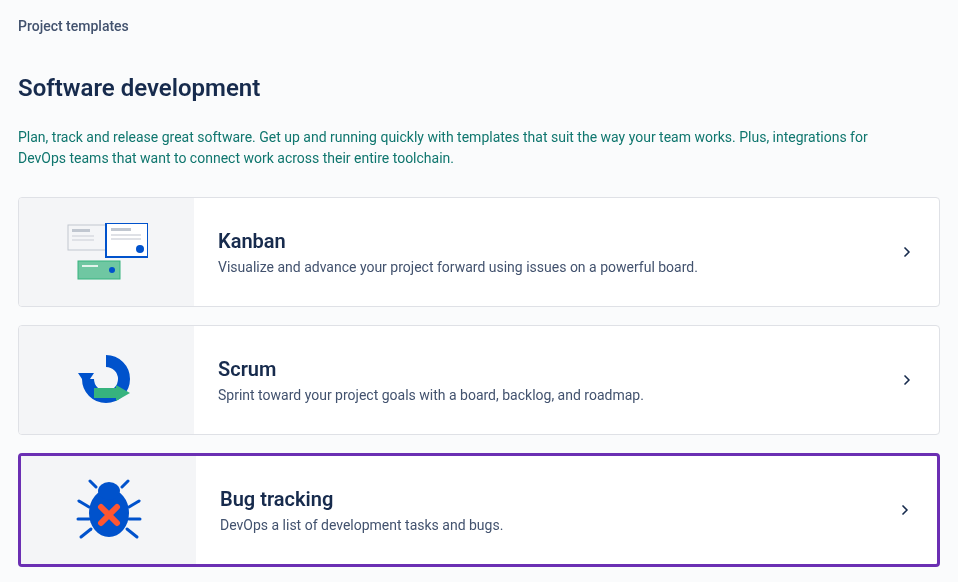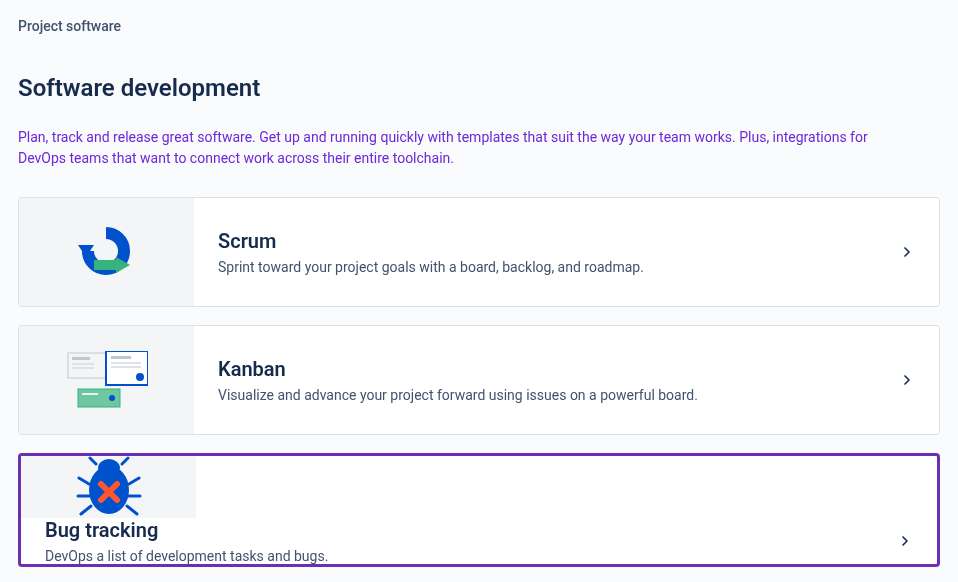--- a/index.html
+++ b/index.html
@@ -22,21 +22,21 @@
       margin-bottom: 40px;
     }
     .page-title {
       font-size: 24px;
       font-weight: 600;
       color: #172b4d;
       margin-bottom: 25px;
     }
     .page-description {
       font-size: 14px;
-      color: #6d28d9;
+      color: #0f766e;
       line-height: 1.5;
       margin-bottom: 28px;
       max-width: 900px;
     }
     .template-list {
       display: flex;
       flex-direction: column;
       gap: 18px;
     }
     .template-card {
@@ -45,21 +45,20 @@
       background: #ffffff;
       border: 1px solid #dfe1e6;
       border-radius: 4px;
       overflow: hidden;
       cursor: pointer;
       height: 110px;
     }
     .template-card.highlighted {
       border: 3px solid #6b2fb3;
       height: 114px;
-      flex-direction: column;
     }
     .template-icon-area {
       width: 175px;
       background: #f4f5f7;
       display: flex;
       align-items: center;
       justify-content: center;
       flex-shrink: 0;
     }
     .template-body {
@@ -88,49 +87,27 @@
       margin-left: 16px;
     }
     .chevron svg {
       width: 100%;
       height: 100%;
     }
   </style>
 </head>
 <body>
 
-<div class="breadcrumb">Project software</div>
+<div class="breadcrumb">Project templates</div>
 
 <h1 class="page-title">Software development</h1>
 
 <p class="page-description">Plan, track and release great software. Get up and running quickly with templates that suit the way your team works. Plus, integrations for DevOps teams that want to connect work across their entire toolchain.</p>
 
 <div class="template-list">
-
-  <div class="template-card">
-    <div class="template-icon-area">
-      <svg width="82" height="62" viewBox="0 0 82 62">
-        <path d="M 40 12 A 18 18 0 1 1 22 30" fill="none" stroke="#0052cc" stroke-width="12" stroke-linecap="butt"></path>
-        <polygon points="12,24 28,24 20,36" fill="#0052cc"></polygon>
-        <path d="M 28 44 L 52 44" stroke="#36b37e" stroke-width="10" stroke-linecap="butt"></path>
-        <polygon points="50,36 50,52 64,44" fill="#36b37e"></polygon>
-      </svg>
-    </div>
-    <div class="template-body">
-      <div class="template-text">
-        <div class="template-title">Scrum</div>
-        <div class="template-desc">Sprint toward your project goals with a board, backlog, and roadmap.</div>
-      </div>
-      <div class="chevron">
-        <svg viewBox="0 0 24 24" fill="none" stroke="#172b4d" stroke-width="2.5" stroke-linecap="round" stroke-linejoin="round">
-          <polyline points="9 6 15 12 9 18"></polyline>
-        </svg>
-      </div>
-    </div>
-  </div>
 
   <div class="template-card">
     <div class="template-icon-area">
       <svg width="82" height="58" viewBox="0 0 82 58">
         <rect x="2" y="2" width="40" height="25" fill="#f4f5f7" stroke="#c1c7d0" stroke-width="1"></rect>
         <rect x="6" y="6" width="18" height="3" fill="#c1c7d0"></rect>
         <rect x="6" y="12" width="22" height="2" fill="#dfe1e6"></rect>
         <rect x="6" y="16" width="22" height="2" fill="#dfe1e6"></rect>
         <rect x="40" y="0" width="42" height="34" fill="#ffffff" stroke="#0052cc" stroke-width="2"></rect>
         <rect x="45" y="5" width="20" height="3" fill="#c1c7d0"></rect>
@@ -140,20 +117,42 @@
         <rect x="12" y="38" width="42" height="18" fill="#36b37e" opacity="0.7"></rect>
         <rect x="12" y="38" width="42" height="18" fill="none" stroke="#36b37e" stroke-width="1"></rect>
         <rect x="16" y="42" width="16" height="2" fill="#ffffff" opacity="0.8"></rect>
         <circle cx="46" cy="47" r="3" fill="#0052cc"></circle>
       </svg>
     </div>
     <div class="template-body">
       <div class="template-text">
         <div class="template-title">Kanban</div>
         <div class="template-desc">Visualize and advance your project forward using issues on a powerful board.</div>
+      </div>
+      <div class="chevron">
+        <svg viewBox="0 0 24 24" fill="none" stroke="#172b4d" stroke-width="2.5" stroke-linecap="round" stroke-linejoin="round">
+          <polyline points="9 6 15 12 9 18"></polyline>
+        </svg>
+      </div>
+    </div>
+  </div>
+
+  <div class="template-card">
+    <div class="template-icon-area">
+      <svg width="82" height="62" viewBox="0 0 82 62">
+        <path d="M 40 12 A 18 18 0 1 1 22 30" fill="none" stroke="#0052cc" stroke-width="12" stroke-linecap="butt"></path>
+        <polygon points="12,24 28,24 20,36" fill="#0052cc"></polygon>
+        <path d="M 28 44 L 52 44" stroke="#36b37e" stroke-width="10" stroke-linecap="butt"></path>
+        <polygon points="50,36 50,52 64,44" fill="#36b37e"></polygon>
+      </svg>
+    </div>
+    <div class="template-body">
+      <div class="template-text">
+        <div class="template-title">Scrum</div>
+        <div class="template-desc">Sprint toward your project goals with a board, backlog, and roadmap.</div>
       </div>
       <div class="chevron">
         <svg viewBox="0 0 24 24" fill="none" stroke="#172b4d" stroke-width="2.5" stroke-linecap="round" stroke-linejoin="round">
           <polyline points="9 6 15 12 9 18"></polyline>
         </svg>
       </div>
     </div>
   </div>
 
   <div class="template-card highlighted">

